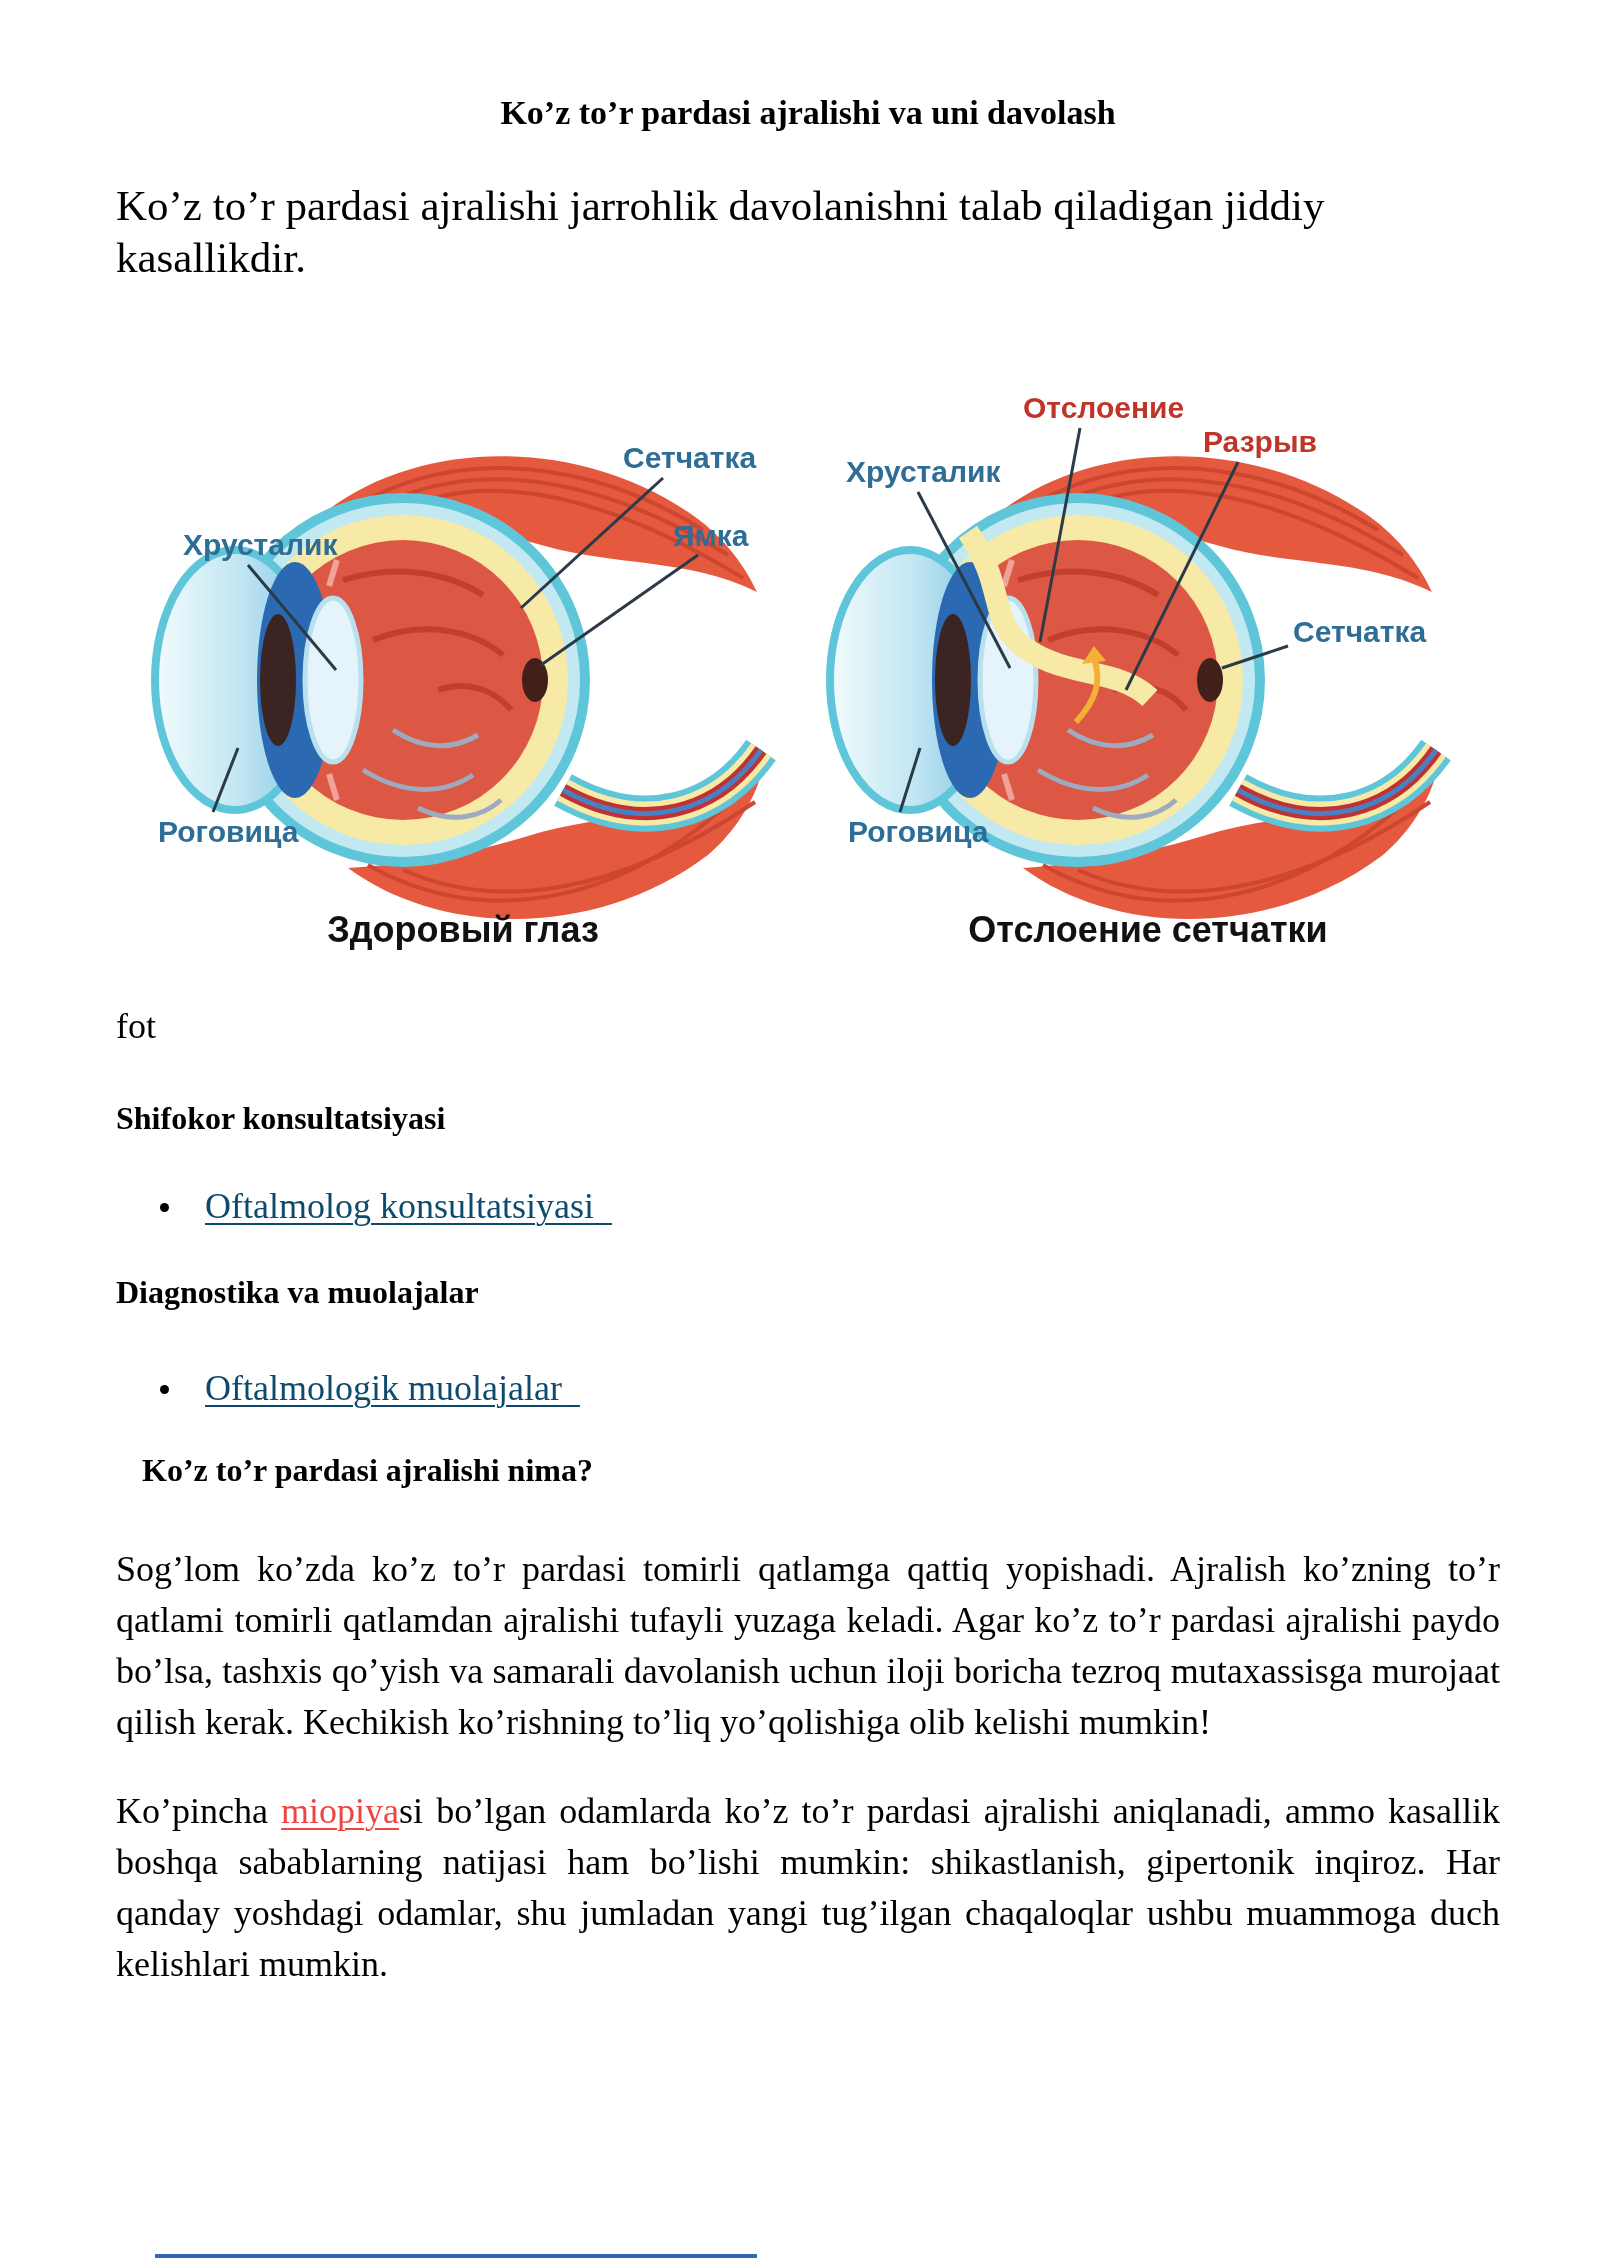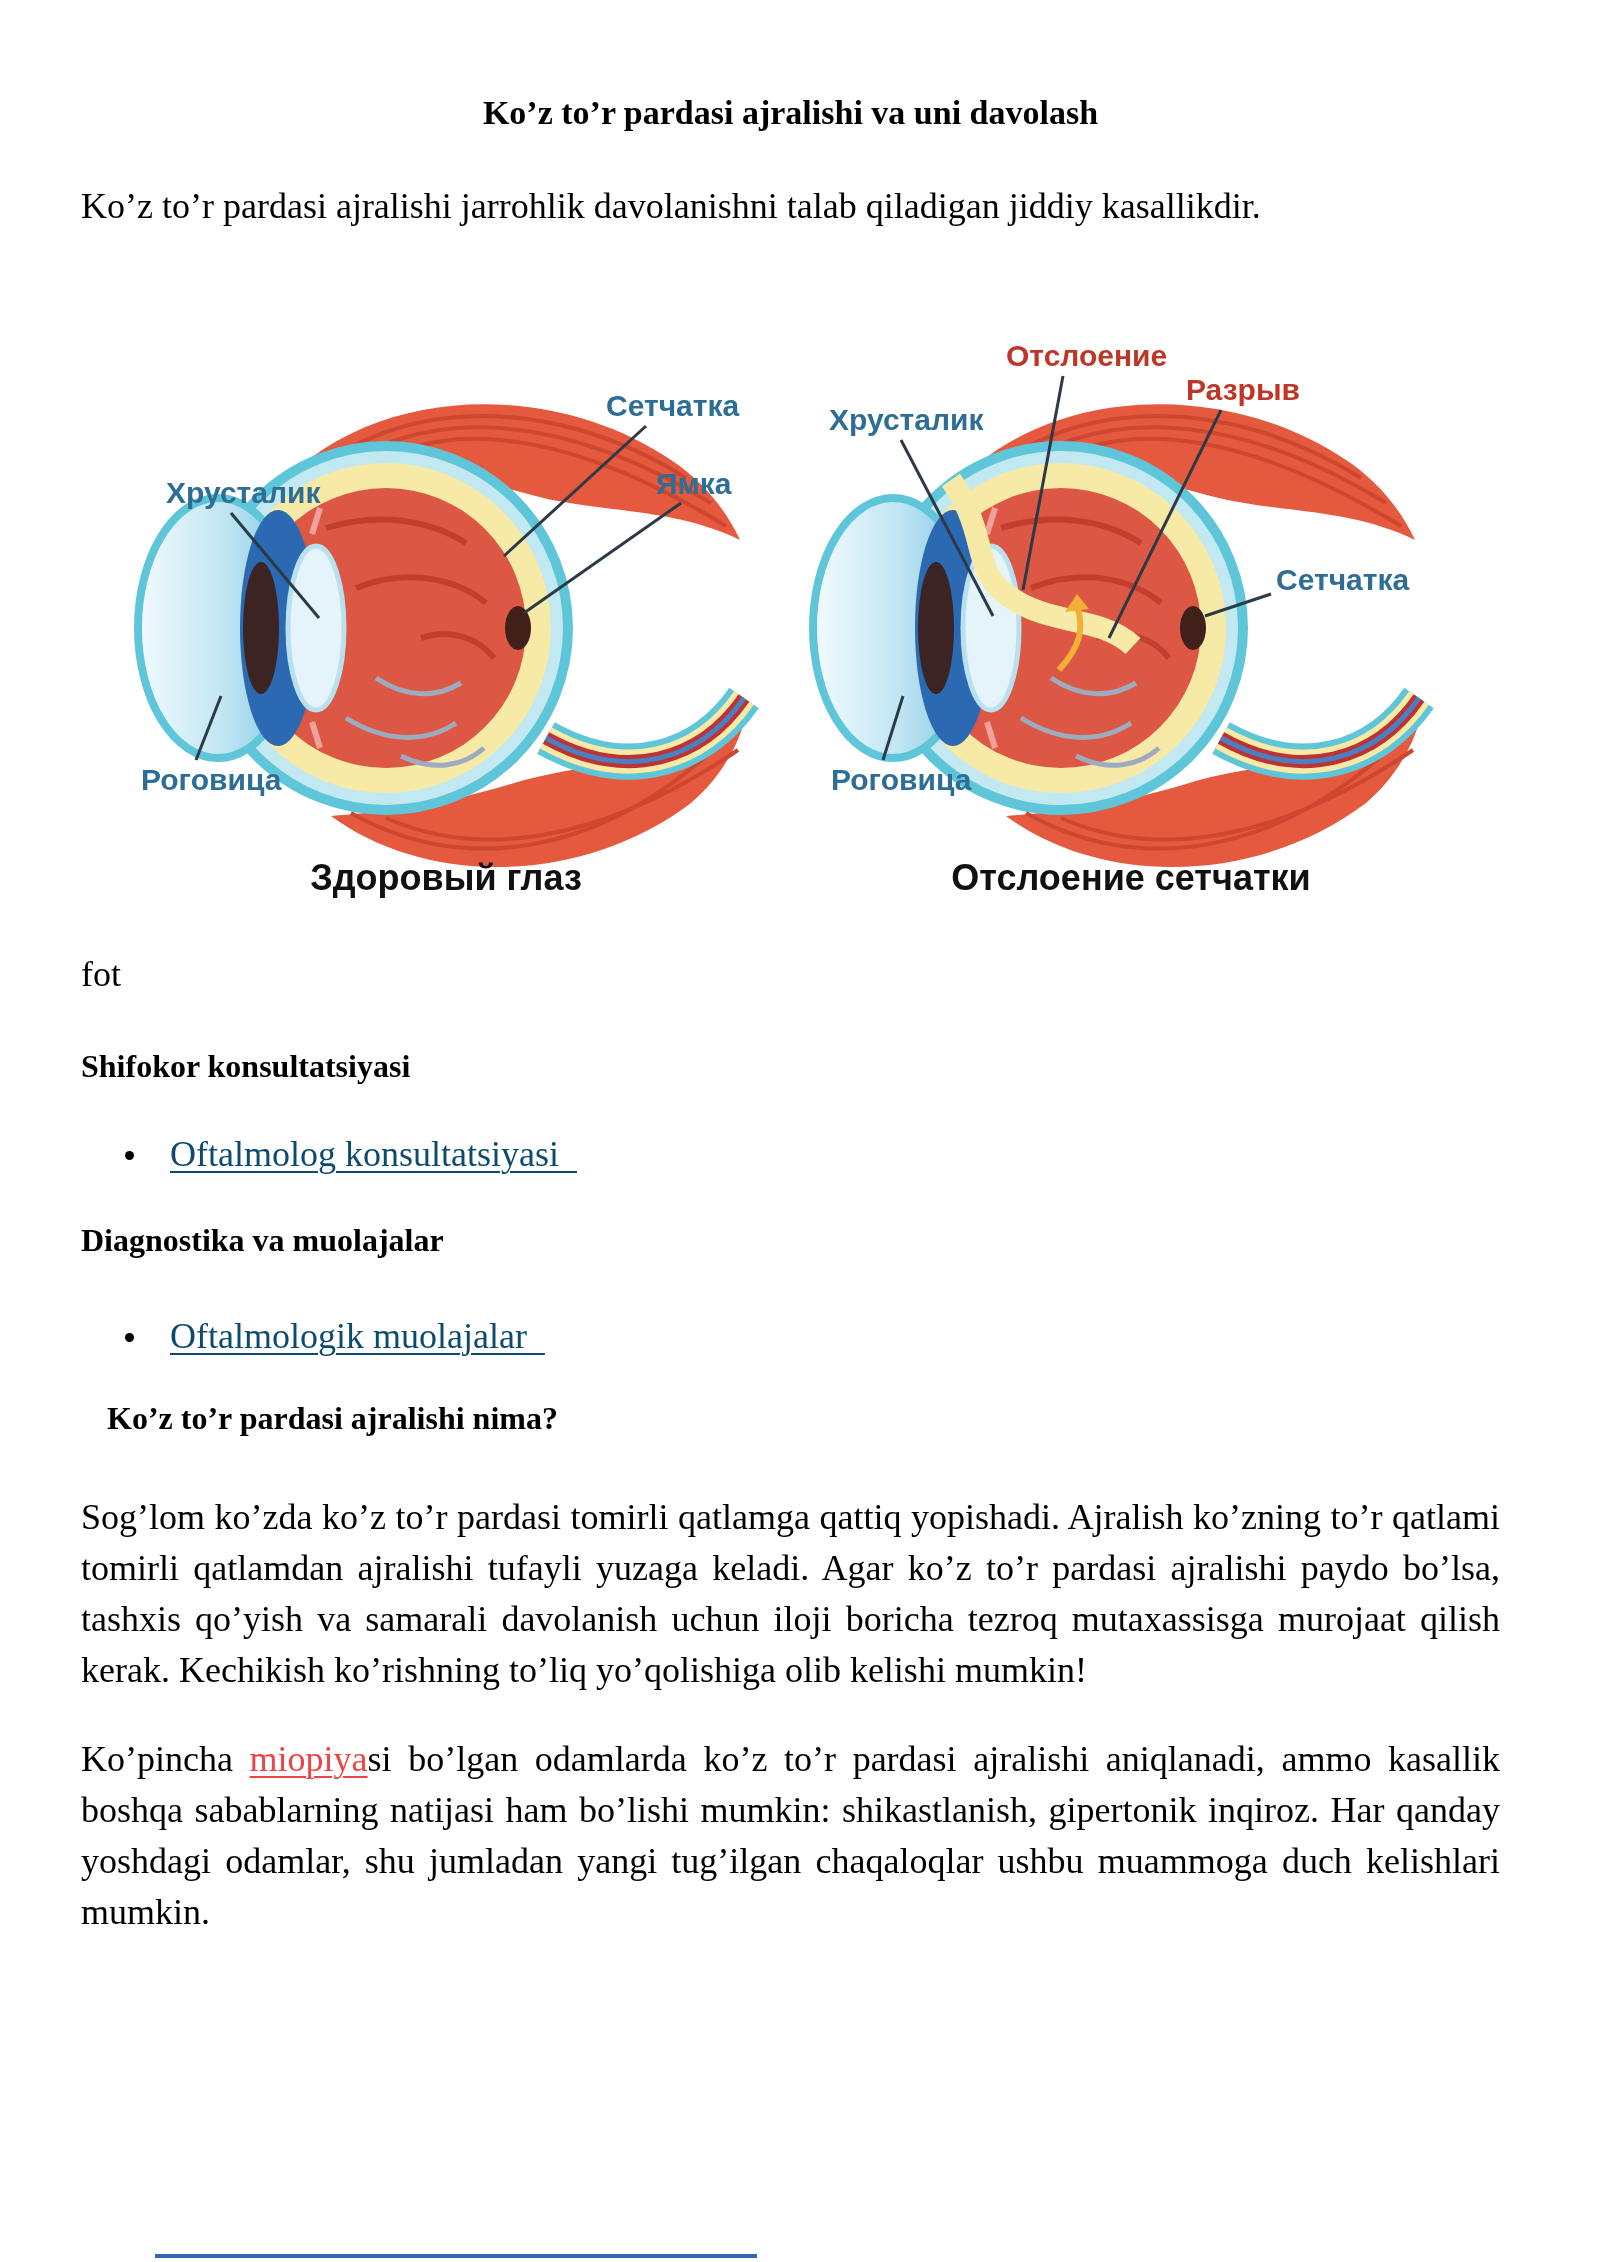--- a/index.html
+++ b/index.html
@@ -1,20 +1,20 @@
 <!DOCTYPE html>
 <html><head>
 <meta charset="utf-8">
 <style>
   html,body{margin:0;padding:0;background:#ffffff;}
   body{width:1600px;height:2262px;font-family:"Liberation Serif",serif;color:#000;}
   .page{box-sizing:border-box;position:relative;width:1600px;height:2262px;
-        padding:88px 100px 0 81px;overflow:hidden;background:#fff;}
+        padding:88px 100px 0 116px;overflow:hidden;background:#fff;}
   .doc-title{font-size:34px;font-weight:bold;line-height:50px;text-align:center;}
-  .intro{margin-top:42px;font-size:36px;line-height:52px;}
+  .intro{margin-top:42px;font-size:43px;line-height:52px;}
   .figure-wrap{margin-top:66px;width:1330px;margin-left:auto;margin-right:auto;}
   .credit{font-size:36px;line-height:52px;margin-top:34px;}
   .credit-l1{text-align:left;}
   .credit-l2{text-align:left;}
   .h-sec{font-size:32px;font-weight:bold;line-height:52px;}
   .h-consult{margin-top:40px;}
   .h-diag{margin-top:34px;}
   .h-def{margin-top:30px;margin-left:26px;}
   .bullet-item{position:relative;padding-left:89px;font-size:36px;line-height:52px;}
   .bullet-item.b1{margin-top:36px;}

